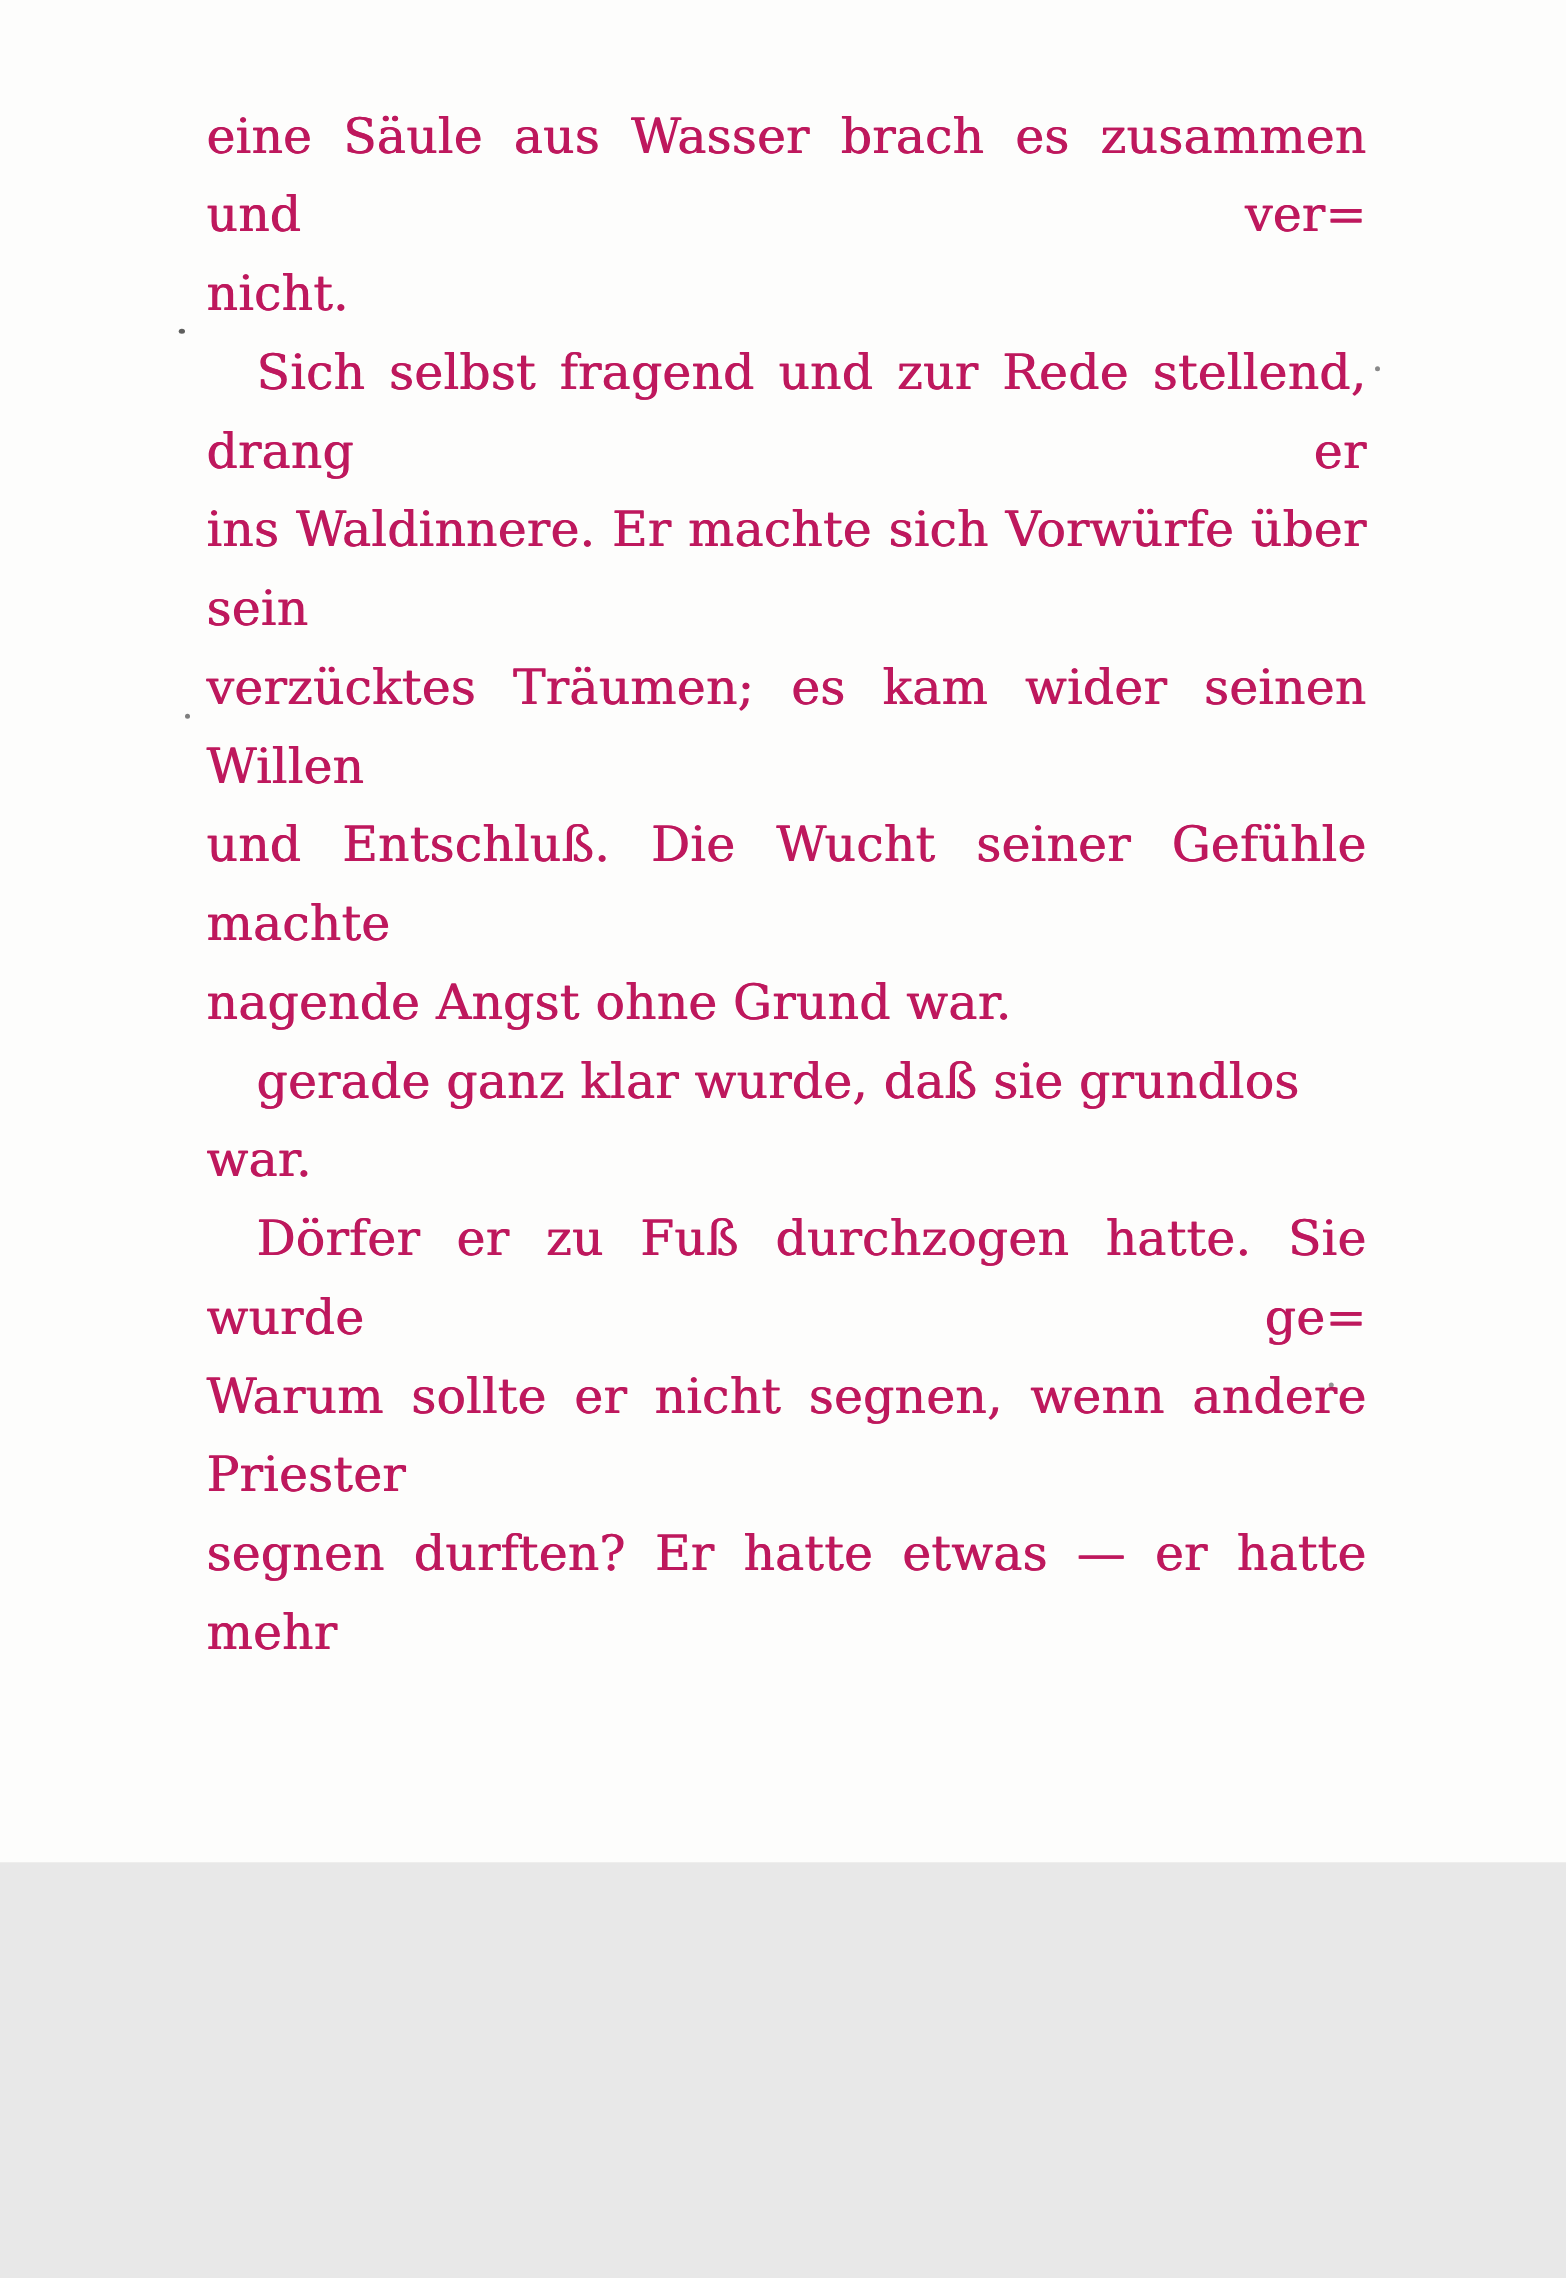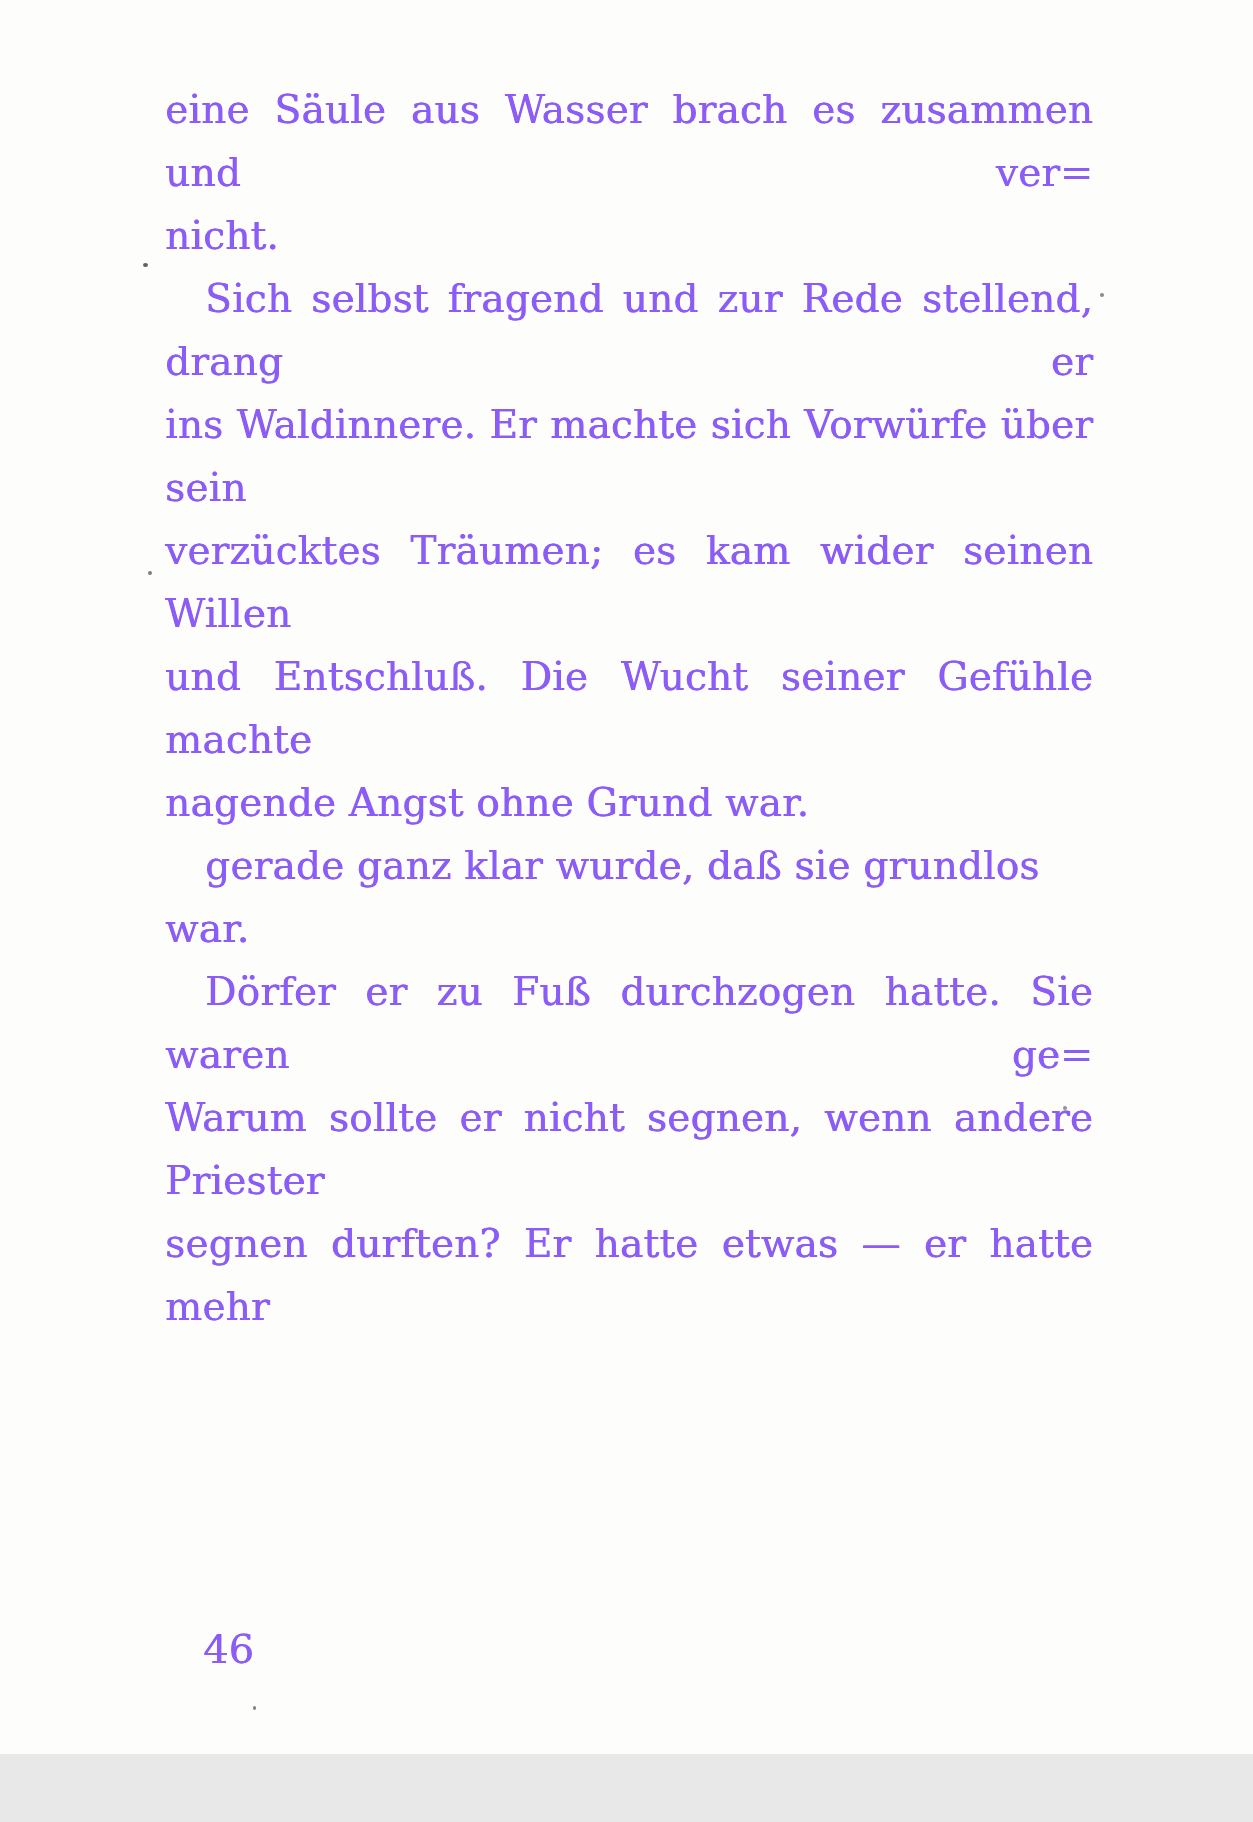--- a/index.html
+++ b/index.html
@@ -3,23 +3,23 @@
 <meta charset="utf-8">
 <style>
   html, body {
     margin: 0;
     padding: 0;
     background: #e8e8e8;
   }
   .page {
     position: relative;
     width: 1253px;
-    height: 1754px;
+    height: 1490px;
     background: #fdfdfc;
-    color: #8b5cf6;
+    color: #be185d;
     overflow: hidden;
     font-family: "DejaVu Serif", "Liberation Serif", serif;
   }
   .text-block {
     position: absolute;
     left: 165px;
     top: 78px;
     width: 928px;
   }
   .paragraph {
@@ -74,21 +74,21 @@
         <div class="line just">Sich selbst fragend und zur Rede stellend, drang er</div>
         <div class="line just">ins Waldinnere. Er machte sich Vorwürfe über sein</div>
         <div class="line just">verzücktes Träumen; es kam wider seinen Willen</div>
         <div class="line just">und Entschluß. Die Wucht seiner Gefühle machte</div>
         <div class="line">nagende Angst ohne Grund war.</div>
       </div>
       <div class="paragraph indent">
         <div class="line">gerade ganz klar wurde, daß sie grundlos war.</div>
       </div>
       <div class="paragraph indent">
-        <div class="line just">Dörfer er zu Fuß durchzogen hatte. Sie waren ge=</div>
+        <div class="line just">Dörfer er zu Fuß durchzogen hatte. Sie wurde ge=</div>
         <div class="line just">Warum sollte er nicht segnen, wenn andere Priester</div>
         <div class="line just">segnen durften? Er hatte etwas — er hatte mehr</div>
       </div>
     </div>
   <div class="page-number">46</div>
   <div class="speck s1"></div>
   <div class="speck s2"></div>
   <div class="speck s3"></div>
   <div class="speck s4"></div>
   <div class="speck s5"></div>

